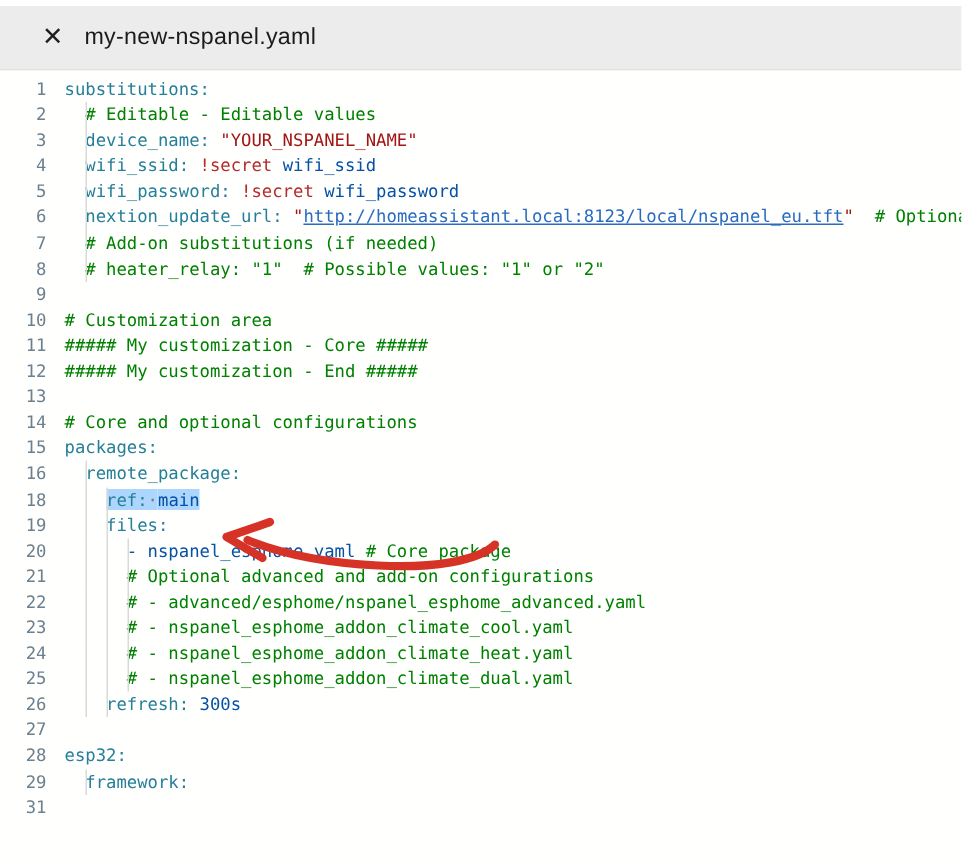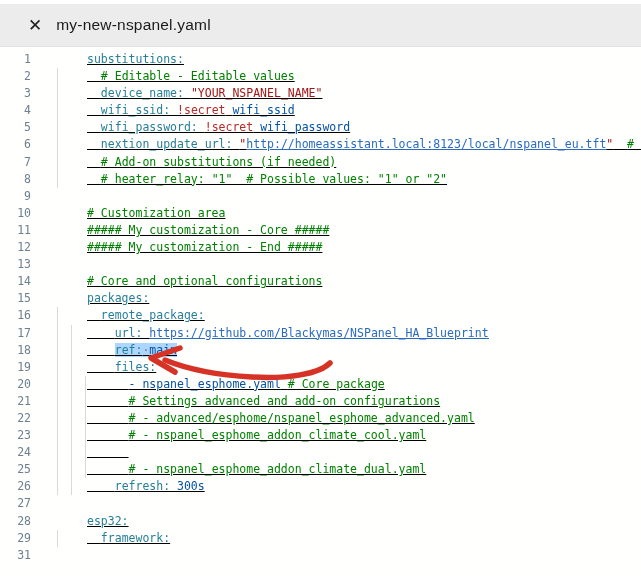--- a/index.html
+++ b/index.html
@@ -26,21 +26,21 @@
   .editor{
     position:relative;background:#fffffe;padding-top:4px;
     font-family:"DejaVu Sans Mono","Liberation Mono",monospace;
     font-size:11.5px;height:530px;overflow:hidden;
   }
   .line{position:relative;height:17.1px;line-height:17.1px;white-space:pre;}
   .ln{
     position:absolute;left:0;top:0;width:31px;text-align:right;
     color:#6d808f;user-select:none;
   }
-  .code{display:block;margin-left:87px;text-decoration:underline;}
+  .code{display:block;margin-left:43px;}
   .guide{
     position:absolute;top:0;bottom:0;width:1px;background:#d9d9d9;
   }
   
   .c-plain {color:#333333;}
   .c-key   {color:#267f99;}
   .c-comment{color:#008000;}
   .c-string{color:#a31515;}
   .c-tag   {color:#b52b2b;}
   .c-scalar{color:#0451a5;}
@@ -75,28 +75,27 @@
     <div class="line"><span class="guide" style="left: 57px;"></span><span class="ln">7</span><span class="code"><span class="c-plain">  </span><span class="c-comment"># Add-on substitutions (if needed)</span></span></div>
     <div class="line"><span class="guide" style="left: 57px;"></span><span class="ln">8</span><span class="code"><span class="c-plain">  </span><span class="c-comment"># heater_relay: "1"  # Possible values: "1" or "2"</span></span></div>
     <div class="line"><span class="ln">9</span><span class="code"></span></div>
     <div class="line"><span class="ln">10</span><span class="code"><span class="c-comment"># Customization area</span></span></div>
     <div class="line"><span class="ln">11</span><span class="code"><span class="c-comment">##### My customization - Core #####</span></span></div>
     <div class="line"><span class="ln">12</span><span class="code"><span class="c-comment">##### My customization - End #####</span></span></div>
     <div class="line"><span class="ln">13</span><span class="code"></span></div>
     <div class="line"><span class="ln">14</span><span class="code"><span class="c-comment"># Core and optional configurations</span></span></div>
     <div class="line"><span class="ln">15</span><span class="code"><span class="c-key">packages:</span></span></div>
     <div class="line"><span class="guide" style="left: 57px;"></span><span class="ln">16</span><span class="code"><span class="c-plain">  </span><span class="c-key">remote_package:</span></span></div>
-    <div class="line"><span class="guide" style="left: 57px;"></span><span class="guide" style="left: 70.84px;"></span><span class="ln">17</span><span class="code"><span class="c-plain">    </span><span class="c-key">url: </span><span class="c-link">https://github.com/Blackymas/NSPanel_HA_Blueprint</span></span></div>
     <div class="line"><span class="guide" style="left: 57px;"></span><span class="guide" style="left: 70.84px;"></span><span class="ln">18</span><span class="code"><span class="c-plain">    </span><span class="c-key sel">ref:</span><span class="c-wsdot sel">·</span><span class="c-scalar sel">main</span></span></div>
     <div class="line"><span class="guide" style="left: 57px;"></span><span class="guide" style="left: 70.84px;"></span><span class="ln">19</span><span class="code"><span class="c-plain">    </span><span class="c-key">files:</span></span></div>
     <div class="line"><span class="guide" style="left: 57px;"></span><span class="guide" style="left: 70.84px;"></span><span class="guide" style="left: 84.68px;"></span><span class="ln">20</span><span class="code"><span class="c-plain">      </span><span class="c-scalar">- nspanel_esphome.yaml</span><span class="c-plain"> </span><span class="c-comment"># Core package</span></span></div>
-    <div class="line"><span class="guide" style="left: 57px;"></span><span class="guide" style="left: 70.84px;"></span><span class="guide" style="left: 84.68px;"></span><span class="ln">21</span><span class="code"><span class="c-plain">      </span><span class="c-comment"># Settings advanced and add-on configurations</span></span></div>
+    <div class="line"><span class="guide" style="left: 57px;"></span><span class="guide" style="left: 70.84px;"></span><span class="guide" style="left: 84.68px;"></span><span class="ln">21</span><span class="code"><span class="c-plain">      </span><span class="c-comment"># Optional advanced and add-on configurations</span></span></div>
     <div class="line"><span class="guide" style="left: 57px;"></span><span class="guide" style="left: 70.84px;"></span><span class="guide" style="left: 84.68px;"></span><span class="ln">22</span><span class="code"><span class="c-plain">      </span><span class="c-comment"># - advanced/esphome/nspanel_esphome_advanced.yaml</span></span></div>
     <div class="line"><span class="guide" style="left: 57px;"></span><span class="guide" style="left: 70.84px;"></span><span class="guide" style="left: 84.68px;"></span><span class="ln">23</span><span class="code"><span class="c-plain">      </span><span class="c-comment"># - nspanel_esphome_addon_climate_cool.yaml</span></span></div>
-    <div class="line"><span class="guide" style="left: 57px;"></span><span class="guide" style="left: 70.84px;"></span><span class="guide" style="left: 84.68px;"></span><span class="ln">24</span><span class="code"><span class="c-plain">      </span></span></div>
+    <div class="line"><span class="guide" style="left: 57px;"></span><span class="guide" style="left: 70.84px;"></span><span class="guide" style="left: 84.68px;"></span><span class="ln">24</span><span class="code"><span class="c-plain">      </span><span class="c-comment"># - nspanel_esphome_addon_climate_heat.yaml</span></span></div>
     <div class="line"><span class="guide" style="left: 57px;"></span><span class="guide" style="left: 70.84px;"></span><span class="guide" style="left: 84.68px;"></span><span class="ln">25</span><span class="code"><span class="c-plain">      </span><span class="c-comment"># - nspanel_esphome_addon_climate_dual.yaml</span></span></div>
     <div class="line"><span class="guide" style="left: 57px;"></span><span class="guide" style="left: 70.84px;"></span><span class="ln">26</span><span class="code"><span class="c-plain">    </span><span class="c-key">refresh: </span><span class="c-scalar">300s</span></span></div>
     <div class="line"><span class="ln">27</span><span class="code"></span></div>
     <div class="line"><span class="ln">28</span><span class="code"><span class="c-key">esp32:</span></span></div>
     <div class="line"><span class="guide" style="left: 57px;"></span><span class="ln">29</span><span class="code"><span class="c-plain">  </span><span class="c-key">framework:</span></span></div>
     <div class="line"><span class="ln">31</span><span class="code"></span></div>
   </div>
 
 <svg class="arrow-overlay" viewBox="0 0 641 576" xmlns="http://www.w3.org/2000/svg">
   <path d="M 330 363 C 319 374, 288 379, 252 377 C 214 375, 187 369, 165 360" fill="none" stroke-width="5.5" stroke-linecap="round" stroke-linejoin="round" stroke="#d63226"></path>

